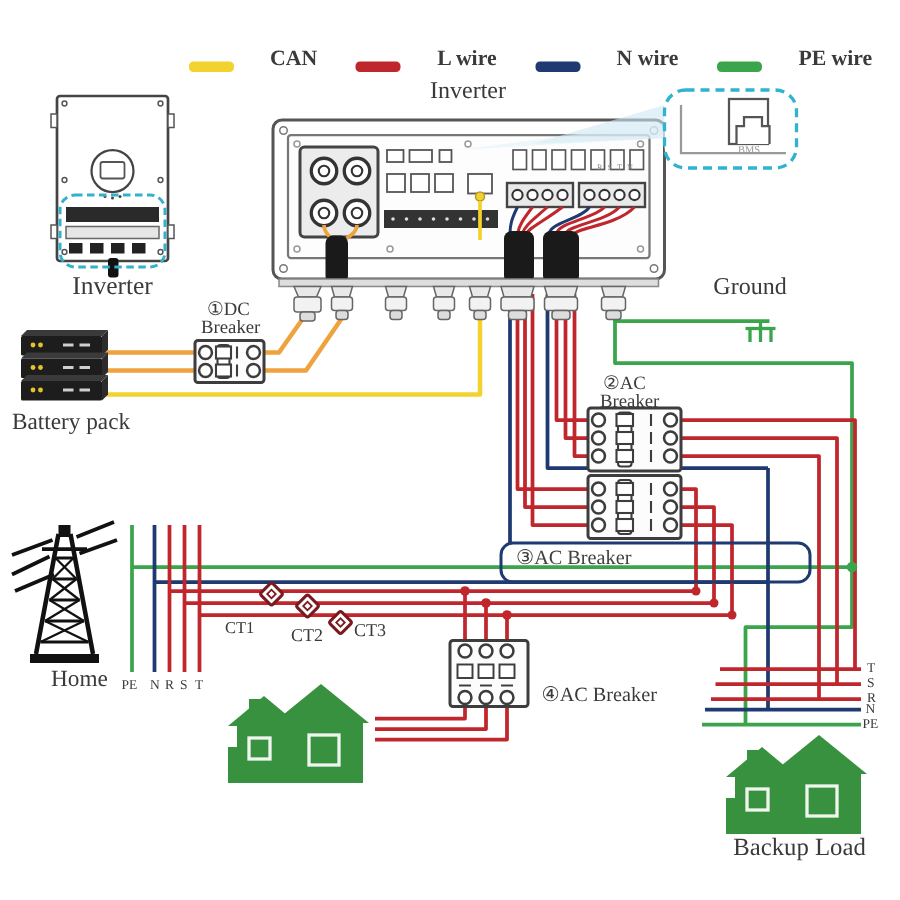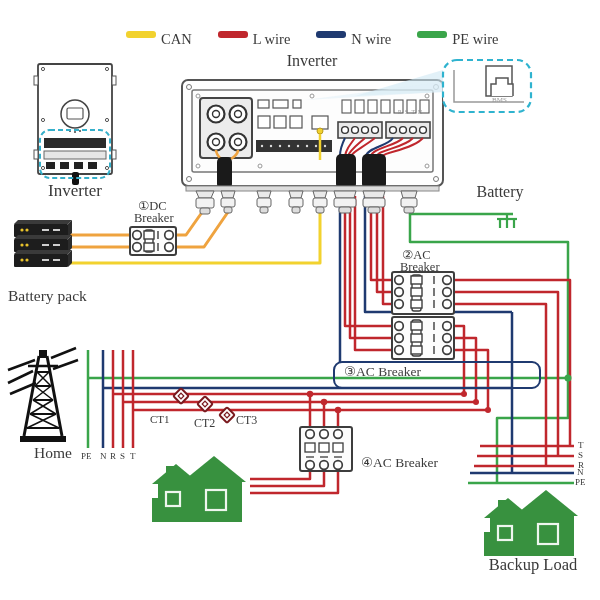--- a/index.html
+++ b/index.html
@@ -1,21 +1,21 @@
 <!DOCTYPE html>
 <html><head>
 <meta charset="utf-8">
 <style>
   html,body{margin:0;padding:0;background:#fff;}
   .stage{position:relative;width:600px;height:600px;background:#fff;overflow:hidden;
          font-family:"Liberation Serif","DejaVu Serif","DejaVu Sans",serif;color:#3a3a3a;}
   svg{position:absolute;left:0;top:0;}
   .lbl{position:absolute;white-space:nowrap;line-height:1.05;}
   .legend{position:absolute;left:126px;top:31px;display:flex;align-items:center;gap:26px;}
-  .legend .item{display:flex;align-items:flex-start;gap:5px;font-size:14.5px;}
+  .legend .item{display:flex;align-items:flex-end;gap:24px;font-size:14.5px;font-weight:bold;}
   .legend .sw{width:30px;height:7px;border-radius:3px;}
   .ph{position:absolute;font-size:9px;color:#3a3a3a;}
 </style>
 </head>
 <body>
 
 <div class="stage">
 
 <svg width="600" height="600" viewBox="0 0 600 600">
 
@@ -479,24 +479,24 @@
     <span>N wire</span>
   </div>
   <div class="item">
     <span class="sw" style="background: rgb(58, 165, 74);"></span>
     <span>PE wire</span>
   </div>
 </div>
 
 <div class="lbl" style="left:262px;top:53px;width:100px;text-align:center;font-size:16px;">Inverter</div>
 <div class="lbl" style="left:25px;top:182px;width:100px;text-align:center;font-size:17px;">Inverter</div>
-<div class="lbl" style="left:8px;top:274px;font-size:15.5px;margin-top:14px;">Battery pack</div>
+<div class="lbl" style="left:8px;top:274px;font-size:15.5px;">Battery pack</div>
 <div class="lbl" style="left:492px;top:97px;font-size:7px;color:#999;">BMS</div>
 <div class="lbl" style="left:398px;top:110px;font-size:5.5px;color:#888;letter-spacing:1px;">R S T N</div>
-<div class="lbl" style="left:450px;top:184px;width:100px;text-align:center;font-size:16px;">Battery</div>
+<div class="lbl" style="left:450px;top:184px;width:100px;text-align:center;font-size:16px;">Ground</div>
 <div class="lbl" style="left:28px;top:445px;width:50px;text-align:center;font-size:15.5px;">Home</div>
 <div class="lbl" style="left:463px;top:556px;width:140px;text-align:center;font-size:16.5px;">Backup Load</div>
 
 <div class="lbl" style="left:138px;top:200px;font-size:12.5px;">①DC</div>
 <div class="lbl" style="left:134px;top:212px;font-size:12.5px;">Breaker</div>
 <div class="lbl" style="left:402px;top:249px;font-size:12.5px;">②AC</div>
 <div class="lbl" style="left:400px;top:261px;font-size:12.5px;">Breaker</div>
 <div class="lbl" style="left:344px;top:365px;font-size:13.5px;color:#404040;">③AC Breaker</div>
 <div class="lbl" style="left:361px;top:456px;font-size:13.5px;">④AC Breaker</div>
 

